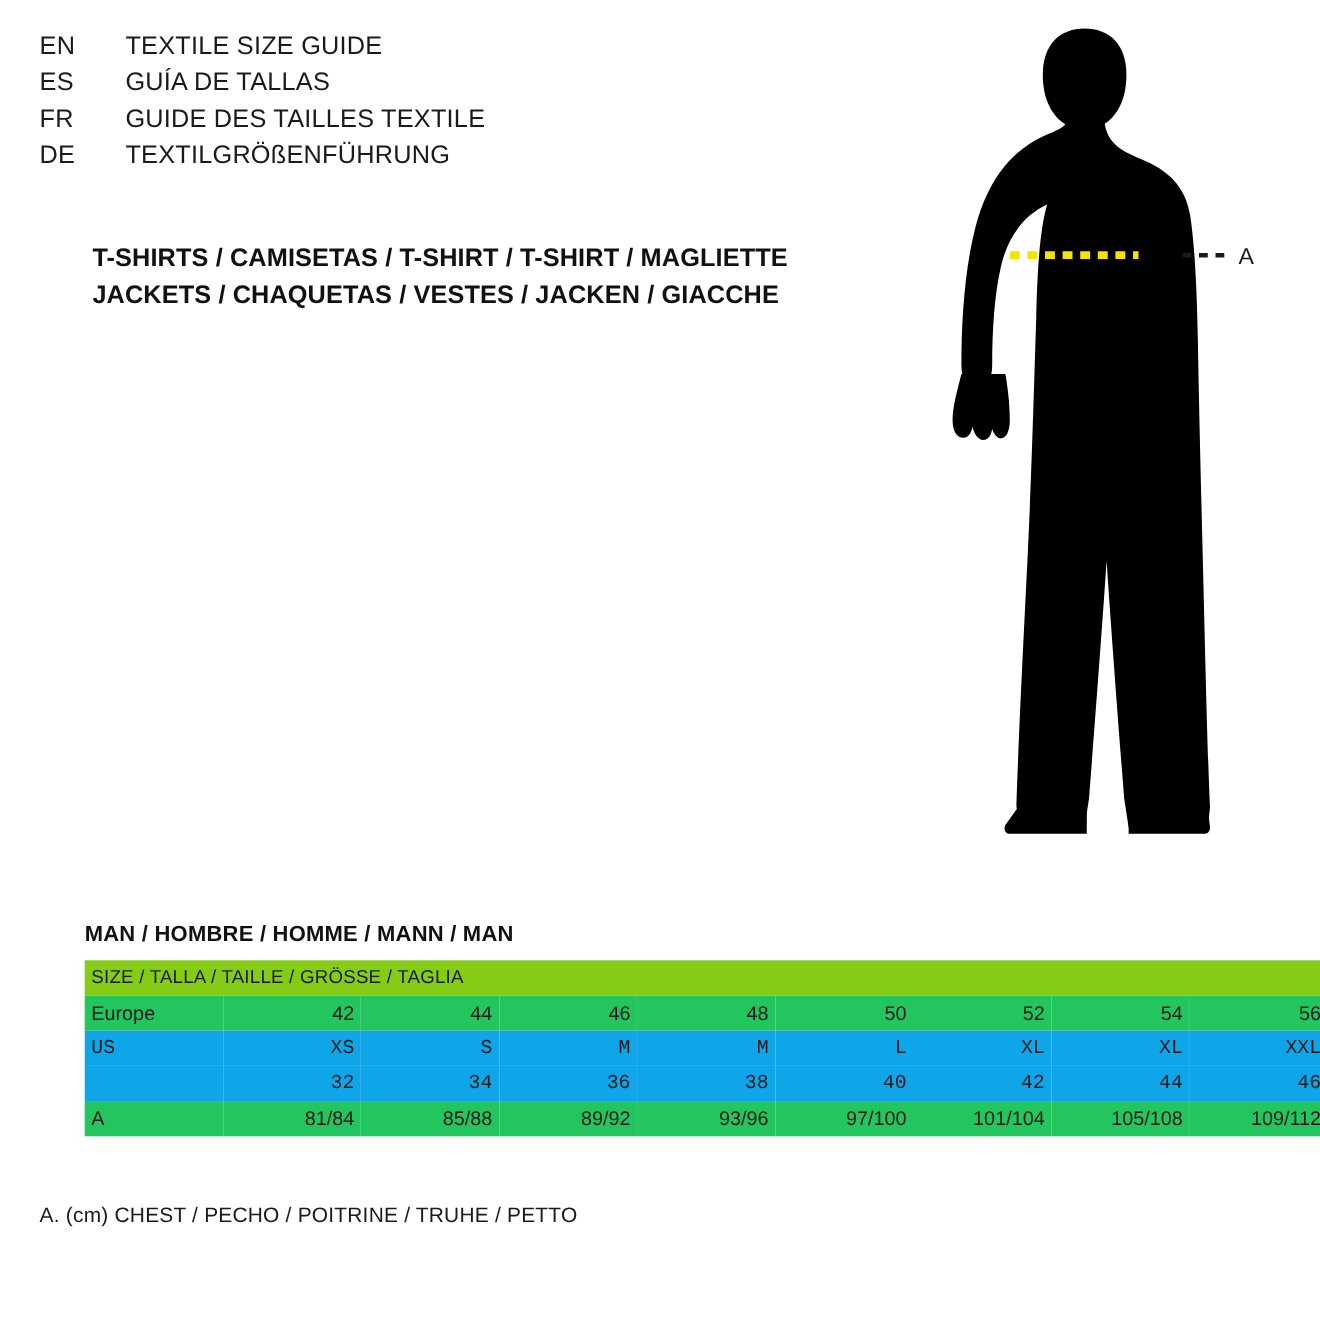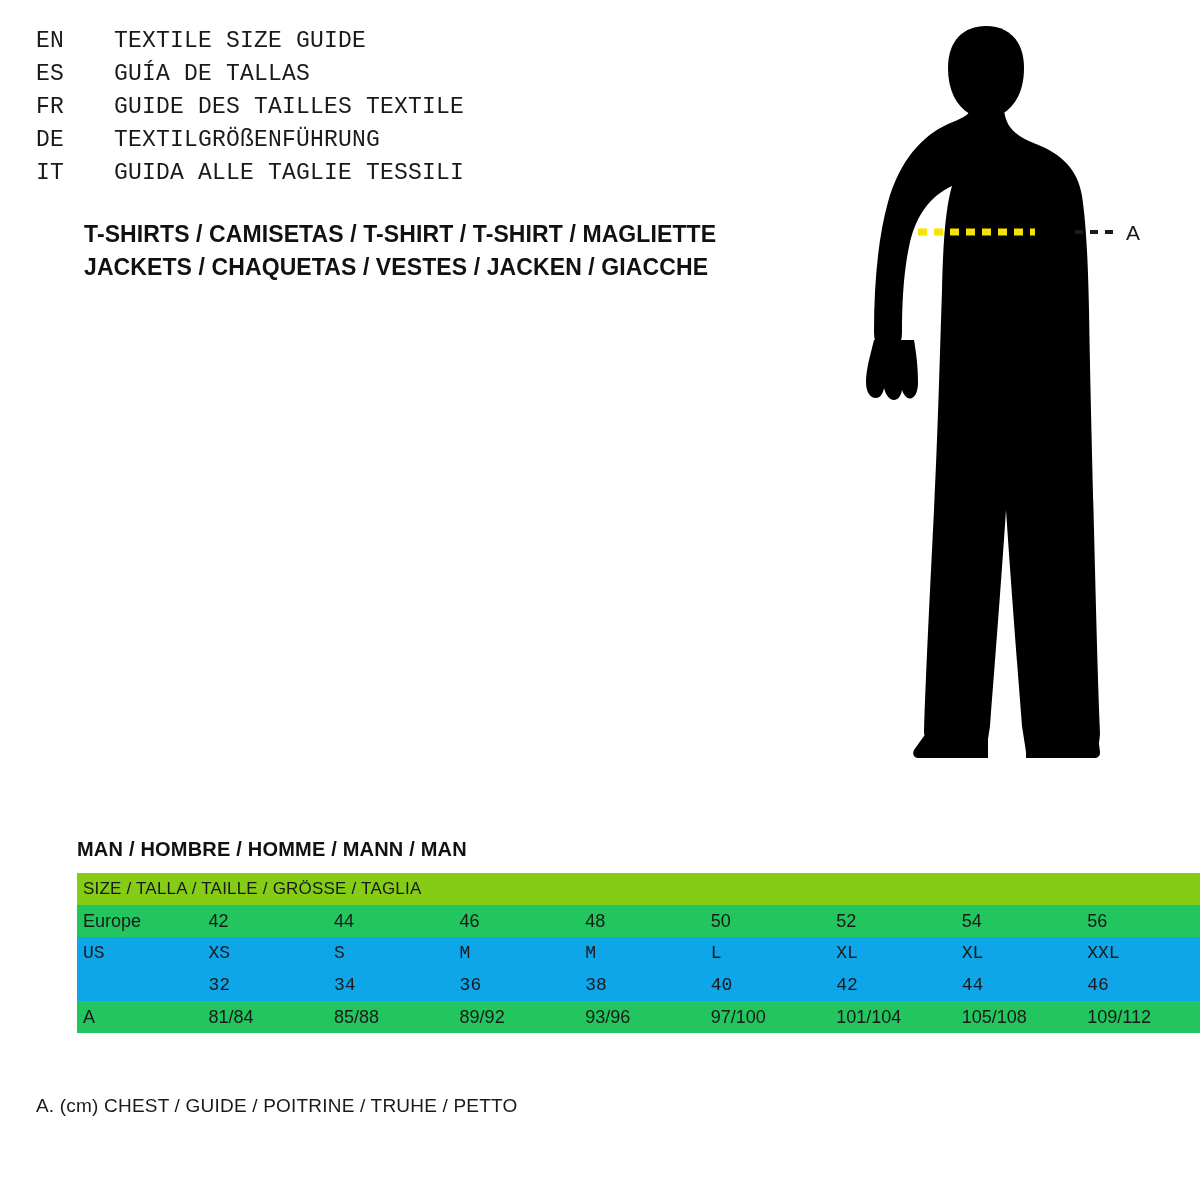--- a/index.html
+++ b/index.html
@@ -22,21 +22,20 @@
     left: 36px;
     top: 28px;
     width: 700px;
   }
   .lang-row {
     display: flex;
     align-items: baseline;
     height: 33px;
     font-size: 23px;
     letter-spacing: 0.2px;
-    font-family: Liberation Mono, monospace;
   }
   .lang-code {
     width: 78px;
     flex: 0 0 78px;
     color: #1a1a1a;
   }
   .lang-text {
     color: #1a1a1a;
   }
 
@@ -105,21 +104,21 @@
   .band-mid {
     background: #0ea5e9;
     font-family: Liberation Mono, monospace;
   }
   .col-label {
     text-align: left;
     padding-left: 6px;
     width: 170px;
   }
   .cell-val {
-    text-align: left;
+    text-align: right;
   }
   .footnote {
     position: absolute;
     left: 36px;
     top: 1095px;
     font-size: 19px;
     color: #1a1a1a;
     letter-spacing: 0.2px;
   }
 
@@ -141,24 +140,20 @@
     <span class="lang-code">ES</span>
     <span class="lang-text">GUÍA DE TALLAS</span>
   </div>
   <div class="lang-row">
     <span class="lang-code">FR</span>
     <span class="lang-text">GUIDE DES TAILLES TEXTILE</span>
   </div>
   <div class="lang-row">
     <span class="lang-code">DE</span>
     <span class="lang-text">TEXTILGRÖßENFÜHRUNG</span>
-  </div>
-  <div class="lang-row">
-    <span class="lang-code">IT</span>
-    <span class="lang-text">GUIDA ALLE TAGLIE TESSILI</span>
   </div>
 </div>
 
 <div class="category-block">
   <div class="category-line">T-SHIRTS / CAMISETAS / T-SHIRT / T-SHIRT / MAGLIETTE</div>
   <div class="category-line">JACKETS / CHAQUETAS / VESTES / JACKEN / GIACCHE</div>
 </div>
 
 <div class="figure">
   <svg width="340" height="780" viewBox="0 0 340 780" xmlns="http://www.w3.org/2000/svg">
@@ -243,13 +238,13 @@
         <td class="cell-val">93/96</td>
         <td class="cell-val">97/100</td>
         <td class="cell-val">101/104</td>
         <td class="cell-val">105/108</td>
         <td class="cell-val">109/112</td>
       </tr>
     </tbody>
   </table>
 </div>
 
-<div class="footnote">A. (cm) CHEST / GUIDE / POITRINE / TRUHE / PETTO</div>
+<div class="footnote">A. (cm) CHEST / PECHO / POITRINE / TRUHE / PETTO</div>
 
 </body></html>

